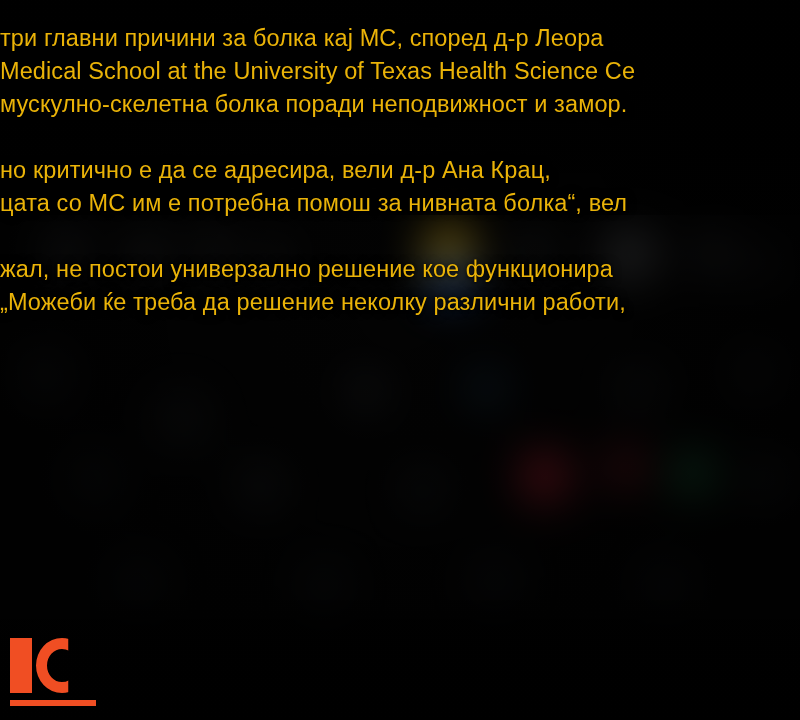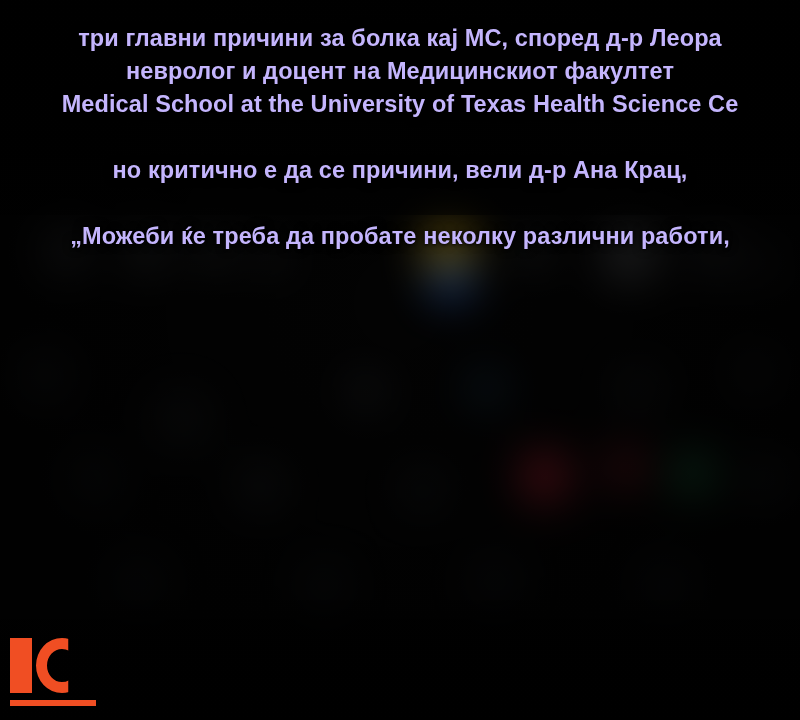--- a/index.html
+++ b/index.html
@@ -50,24 +50,22 @@
     height: 120px;
     background: linear-gradient(0deg, rgba(0,0,0,0.95) 0%, rgba(0,0,0,0.8) 60%, rgba(0,0,0,0.3) 100%);
   }
 
   
   .text-wrap {
     position: absolute;
     left: 0;
     right: 0;
     top: 22px;
-    text-align: center;
-    color: #c4b5fd;
+    color: #eab308;
     text-shadow: 0 1px 3px rgba(0,0,0,0.85), 0 0 10px rgba(0,0,0,0.6);
-    font-weight: bold;
   }
   .para {
     margin: 0;
     padding: 0;
   }
   .line {
     display: block;
     font-size: 23.5px;
     line-height: 33px;
     white-space: nowrap;
@@ -149,34 +147,36 @@
       <div class="blob" style="left: 640px; top: 560px; width: 54px; height: 54px; background: rgb(48, 54, 61); opacity: 0.45;"></div>
     </div>
   <div class="darken"></div>
   <div class="top-band"></div>
   <div class="bottom-band"></div>
 
   <div class="text-wrap">
 
     <div class="para">
       <span class="line">три главни причини за болка кај МС, според д-р Леора</span>
-      <span class="line">невролог и доцент на Медицинскиот факултет</span>
       <span class="line">Medical School at the University of Texas Health Science Ce</span>
+      <span class="line">мускулно-скелетна болка поради неподвижност и замор.</span>
     </div>
 
     <span class="spacer"></span>
 
     <div class="para">
-      <span class="line">но критично е да се причини, вели д-р Ана Крац,</span>
+      <span class="line">но критично е да се адресира, вели д-р Ана Крац,</span>
+      <span class="line">цата со МС им е потребна помош за нивната болка“, вел</span>
     </div>
 
     <span class="spacer"></span>
 
     <div class="para">
-      <span class="line">„Можеби ќе треба да пробате неколку различни работи,</span>
+      <span class="line">жал, не постои универзално решение кое функционира</span>
+      <span class="line">„Можеби ќе треба да решение неколку различни работи,</span>
     </div>
 
   </div>
 
   <div class="logo">
     <div class="logo-bar"></div>
     <div class="logo-c"></div>
     <div class="logo-underline"></div>
   </div>
 

